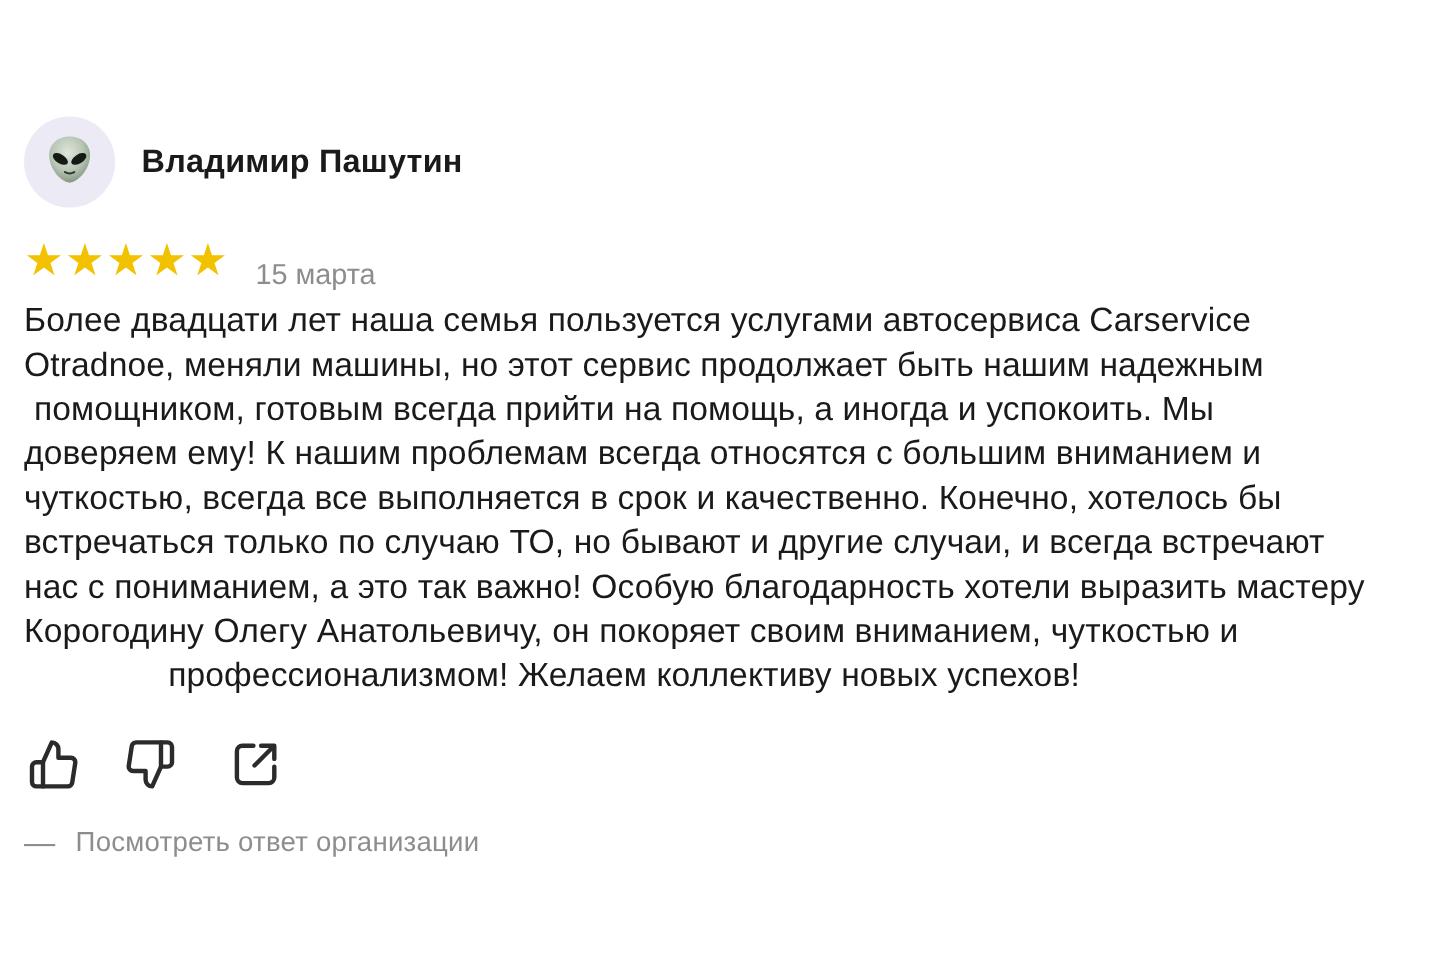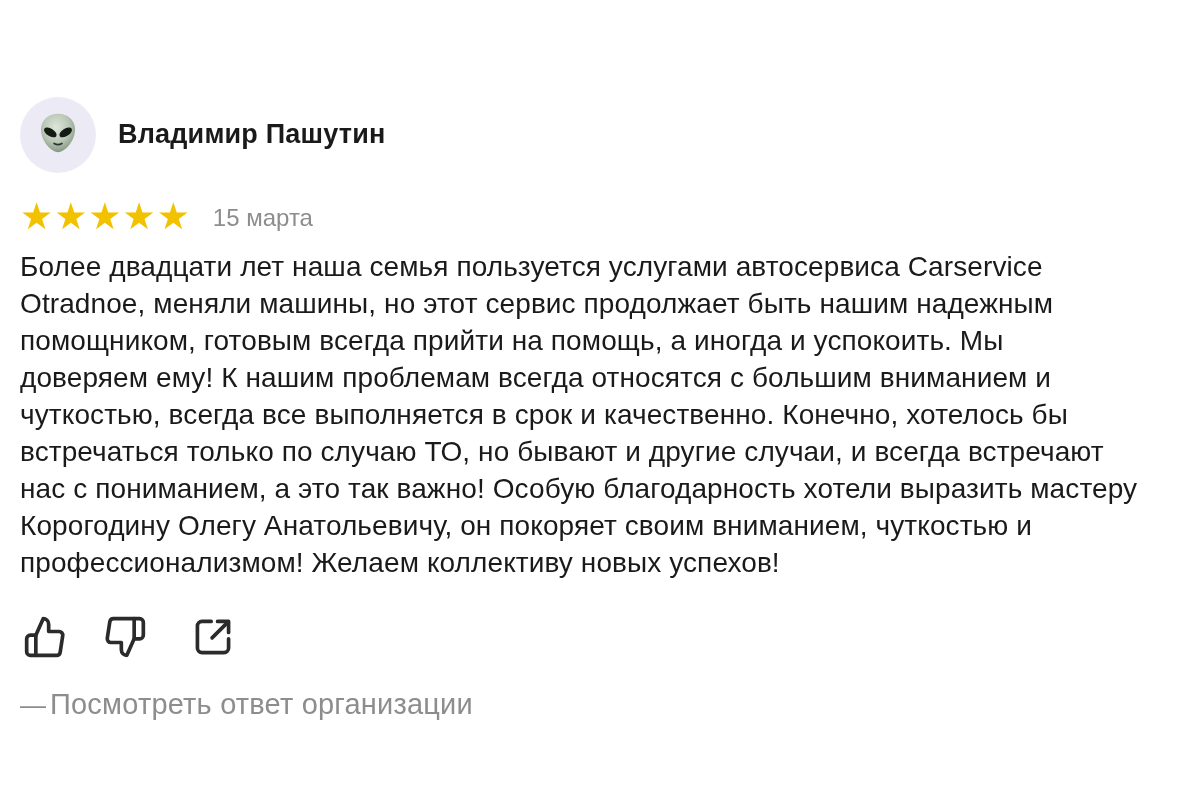--- a/index.html
+++ b/index.html
@@ -78,30 +78,31 @@
     line-height: 1;
     color: var(--star);
     letter-spacing: 1px;
     font-family: "DejaVu Sans", sans-serif;
   }
   .review-date {
     margin-left: 22px;
     font-size: 24px;
     color: var(--text-secondary);
     position: relative;
-    top: 1px;
+    top: 13px;
   }
   
   .review-text {
     margin-top: 13px;
     font-size: 28px;
     line-height: 37px;
     color: var(--text-primary);
     white-space: pre;
     letter-spacing: 0.1px;
+    text-align: center;
   }
   
   .actions {
     margin-top: 34px;
     display: flex;
     align-items: center;
   }
   .action-btn {
     background: none;
     border: none;
@@ -128,22 +129,22 @@
     display: flex;
     align-items: center;
     cursor: pointer;
     color: var(--text-secondary);
   }
   .org-reply-dash {
     font-size: 26px;
     line-height: 1;
   }
   .org-reply-label {
-    margin-left: 4px;
-    font-size: 29px;
+    margin-left: 17px;
+    font-size: 23px;
     letter-spacing: 0.2px;
   }
 </style>
 </head>
 <body>
 
 <div class="card">
 
   <div class="header">
     <div class="avatar">

